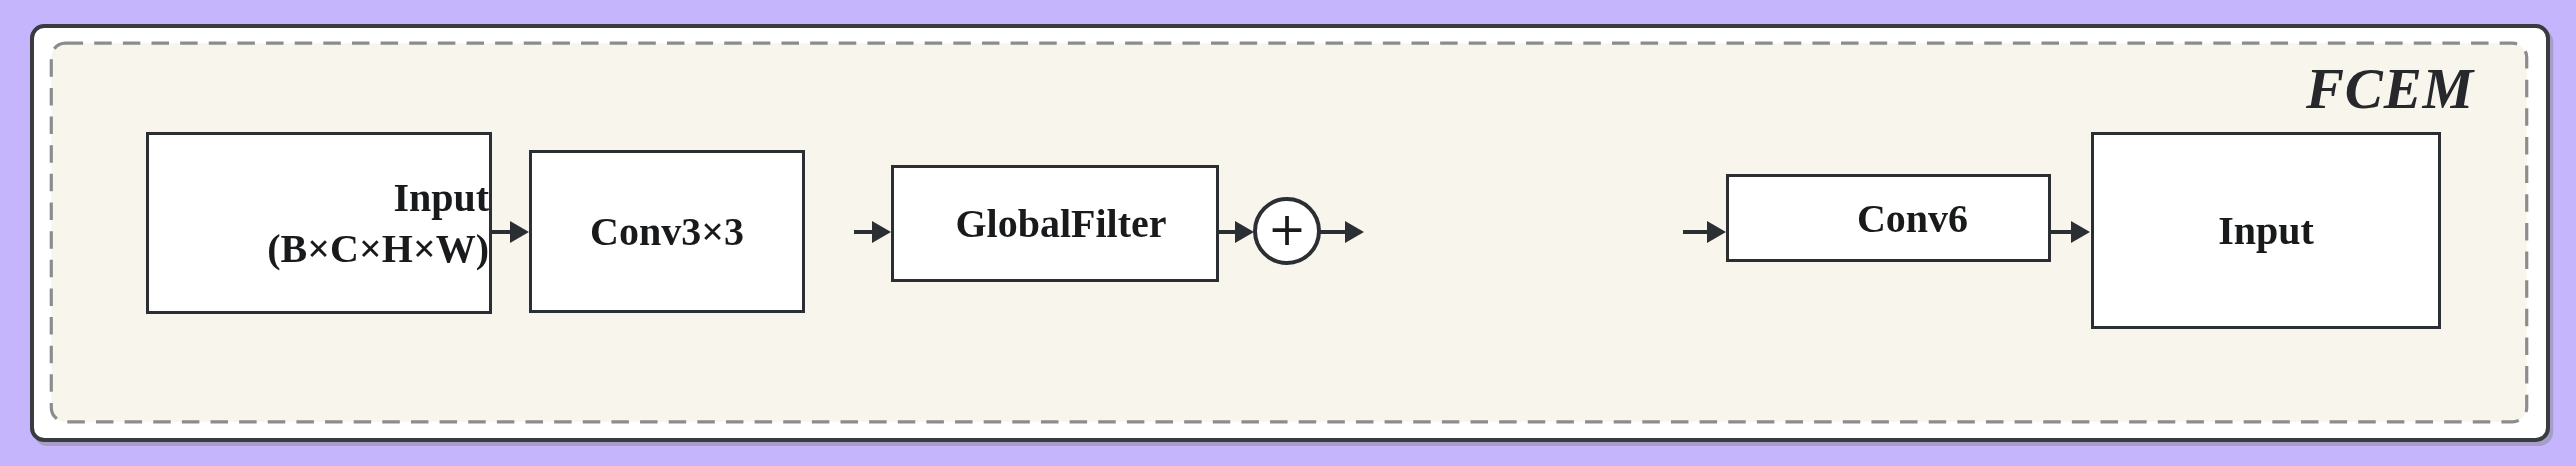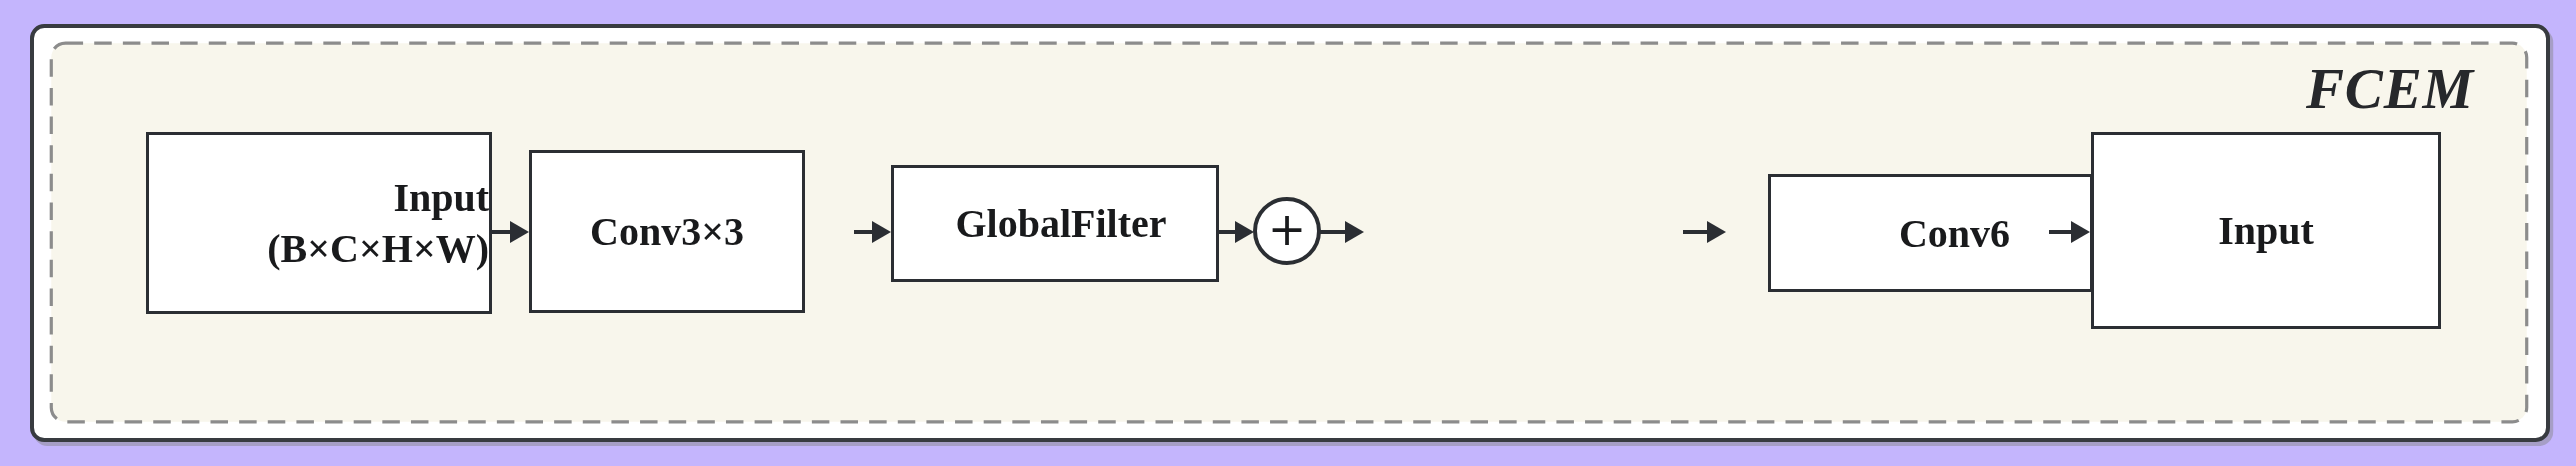--- a/index.html
+++ b/index.html
@@ -53,21 +53,21 @@
     text-align: center;
     color: #191a1c;
     font-weight: bold;
     font-size: 40px;
     line-height: 51px;
   }
   .node-input  { left: 146px;  top: 132px; width: 346px; height: 182px; align-items: flex-end; }
   .node-conv3  { left: 529px;  top: 150px; width: 276px; height: 163px; }
   .node-gf     { left: 891px; top: 165px; width: 328px; height: 117px; padding-left: 12px; }
   .node-conv51 { left: 1364px; top: 173px; width: 321px; height: 119px; }
-  .node-conv6  { left: 1768px; top: 174px; width: 325px; height: 118px; padding-left: 48px; }
+  .node-conv6  { left: 1726px; top: 174px; width: 325px; height: 88px; padding-left: 48px; }
   .node-output { left: 2091px; top: 132px; width: 350px; height: 197px; }
   
   .node-sum {
     left: 1253px; top: 197px;
     width: 68px; height: 68px;
     border-radius: 50%;
     border-width: 4px;
     font-family: "DejaVu Sans", sans-serif;
     font-weight: 400;
     font-size: 46px;

